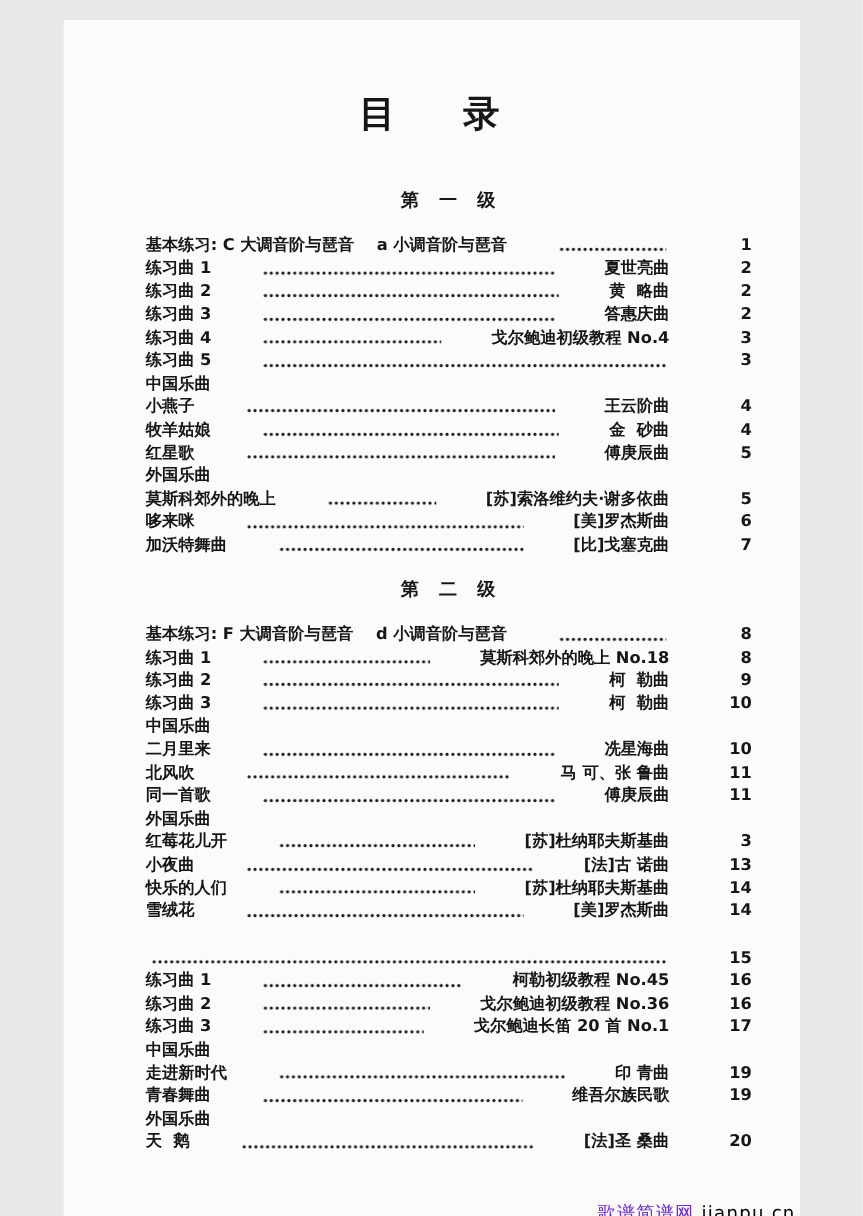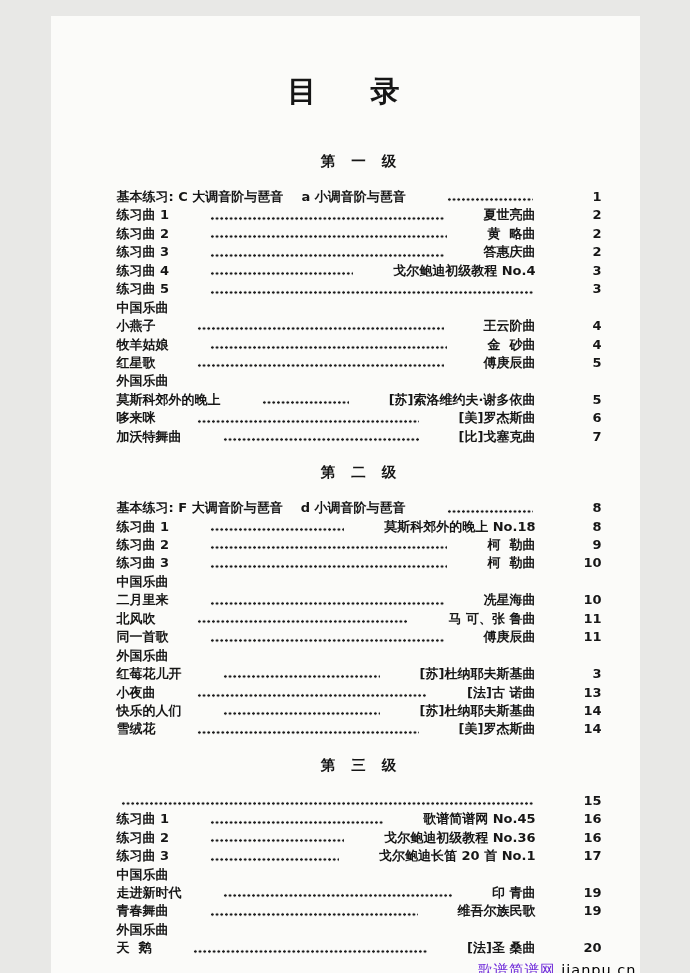--- a/index.html
+++ b/index.html
@@ -242,30 +242,29 @@
           </div>
           <div class="toc-row">
             <span class="entry-title">雪绒花</span>
             <span class="leader"></span>
             <span class="entry-author">[美]罗杰斯曲</span>
             <span class="entry-page">14</span>
           </div>
         </div>
       </div>
       <div class="section">
-        <div class="section-title">第 三 级</div>
         <div class="rows">
           <div class="toc-row">
             <span class="leader"></span>
             <span class="entry-page">15</span>
           </div>
           <div class="toc-row">
             <span class="entry-title">练习曲 1</span>
             <span class="leader"></span>
-            <span class="entry-author">歌谱简谱网 No.45</span>
+            <span class="entry-author">柯勒初级教程 No.45</span>
             <span class="entry-page">16</span>
           </div>
           <div class="toc-row">
             <span class="entry-title">练习曲 2</span>
             <span class="leader"></span>
             <span class="entry-author">戈尔鲍迪初级教程 No.36</span>
             <span class="entry-page">16</span>
           </div>
           <div class="toc-row">
             <span class="entry-title">练习曲 3</span>

